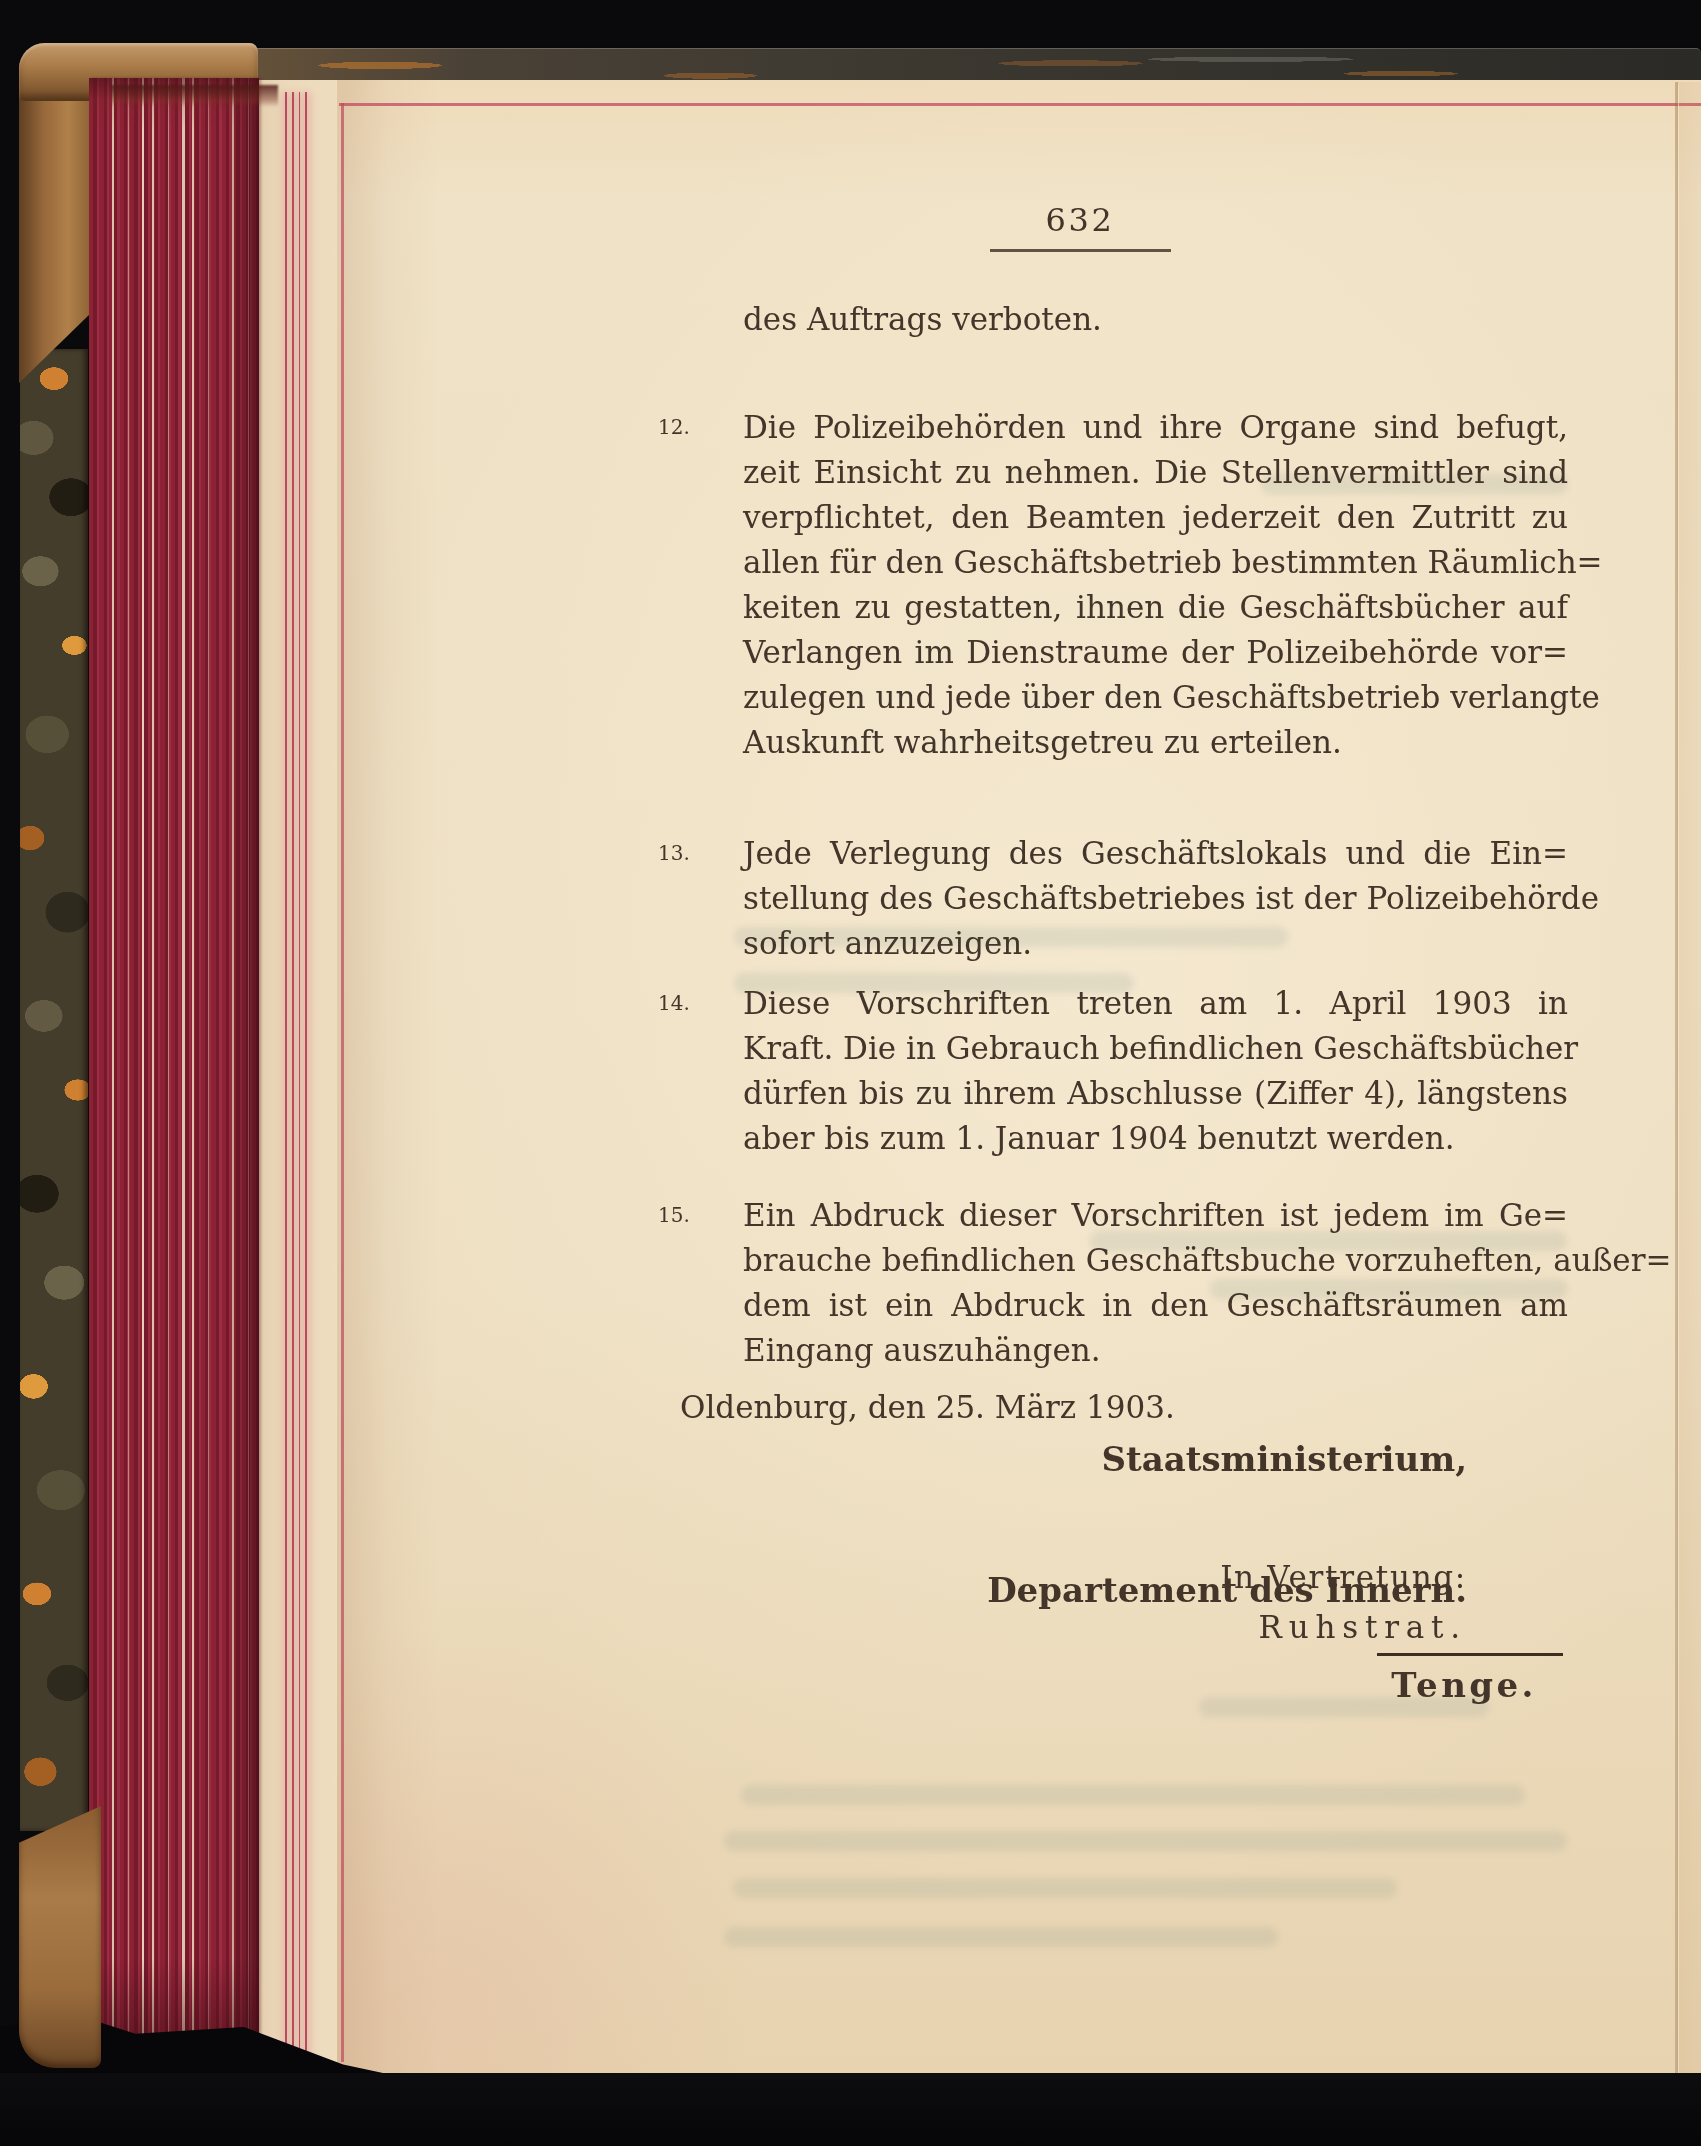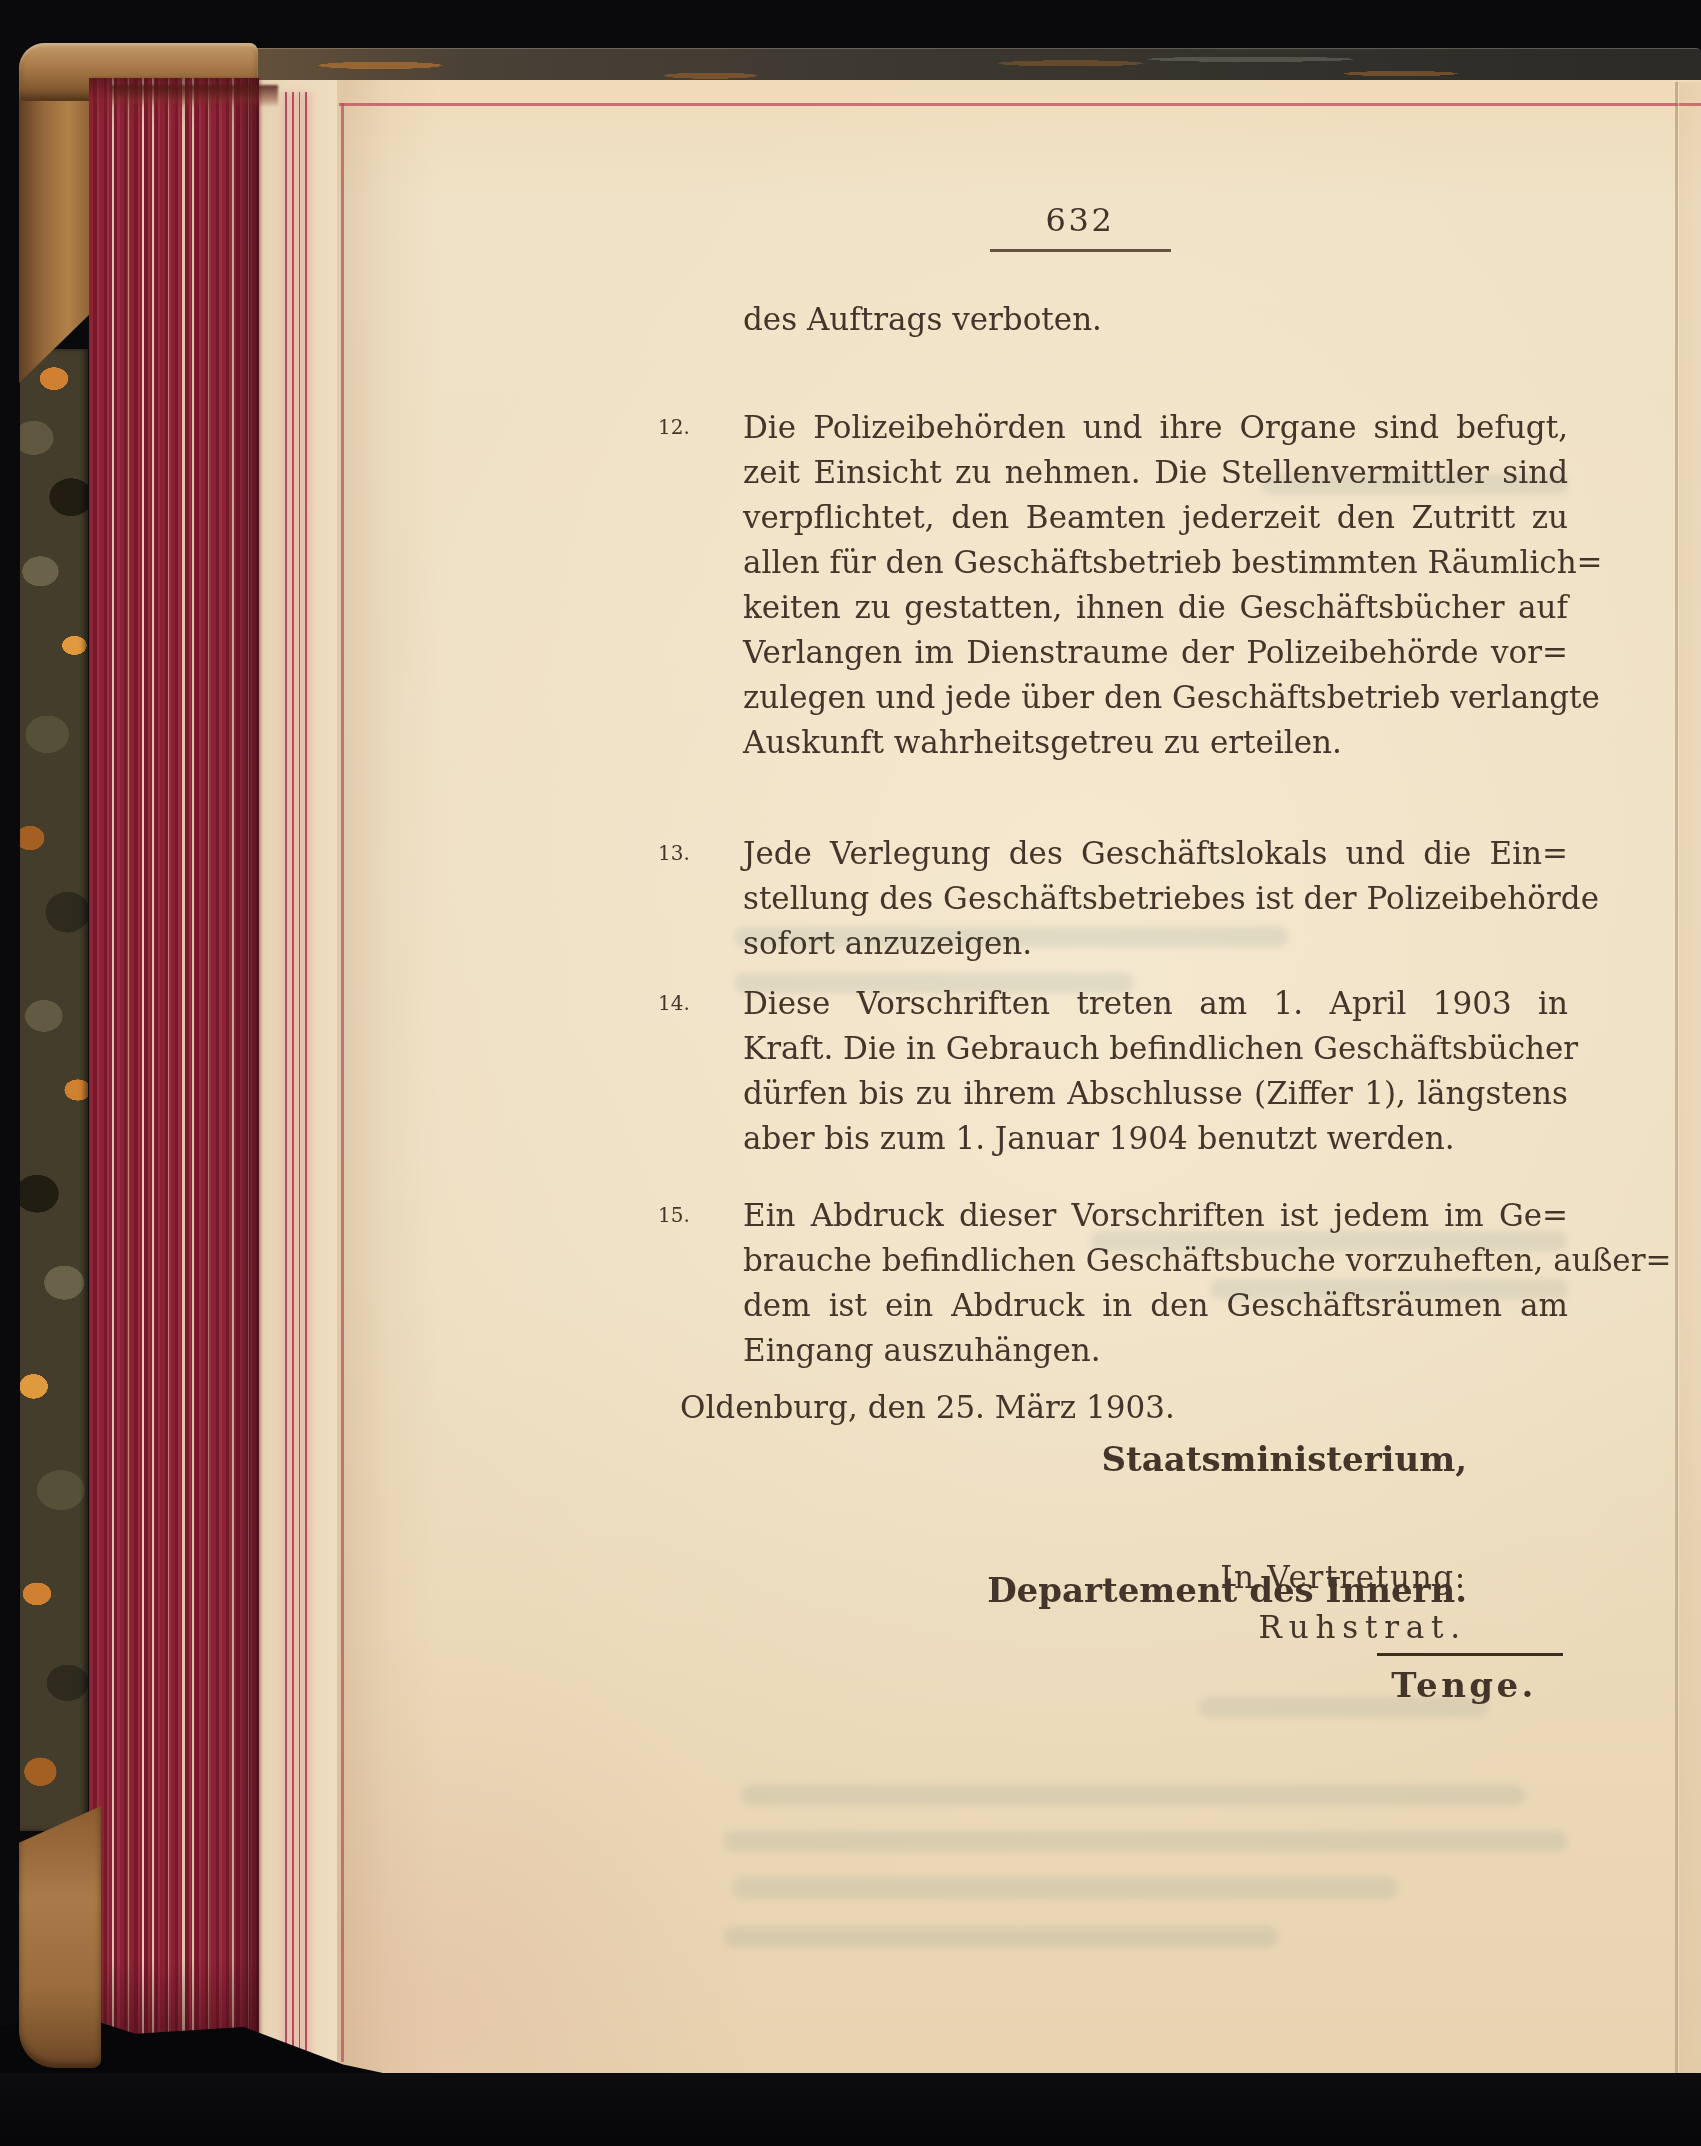--- a/index.html
+++ b/index.html
@@ -226,21 +226,21 @@
       <div class="tline">stellung des Geschäftsbetriebes ist der Polizeibehörde</div>
       <div class="tline last">sofort anzuzeigen.</div>
     </div>
 </div>
 
 <div class="abs item-number ink" style="top:981px;">14.</div>
 <div class="abs para" style="top:981px;">
   <div class="ink">
       <div class="tline">Diese Vorschriften treten am 1. April 1903 in</div>
       <div class="tline">Kraft.  Die in Gebrauch befindlichen Geschäftsbücher</div>
-      <div class="tline">dürfen bis zu ihrem Abschlusse (Ziffer 1), längstens</div>
+      <div class="tline">dürfen bis zu ihrem Abschlusse (Ziffer 4), längstens</div>
       <div class="tline last">aber bis zum 1. Januar 1904 benutzt werden.</div>
     </div>
 </div>
 
 <div class="abs item-number ink" style="top:1193px;">15.</div>
 <div class="abs para" style="top:1193px;">
   <div class="ink">
       <div class="tline">Ein Abdruck dieser Vorschriften ist jedem im Ge=</div>
       <div class="tline">brauche befindlichen Geschäftsbuche vorzuheften, außer=</div>
       <div class="tline">dem ist ein Abdruck in den Geschäftsräumen am</div>

